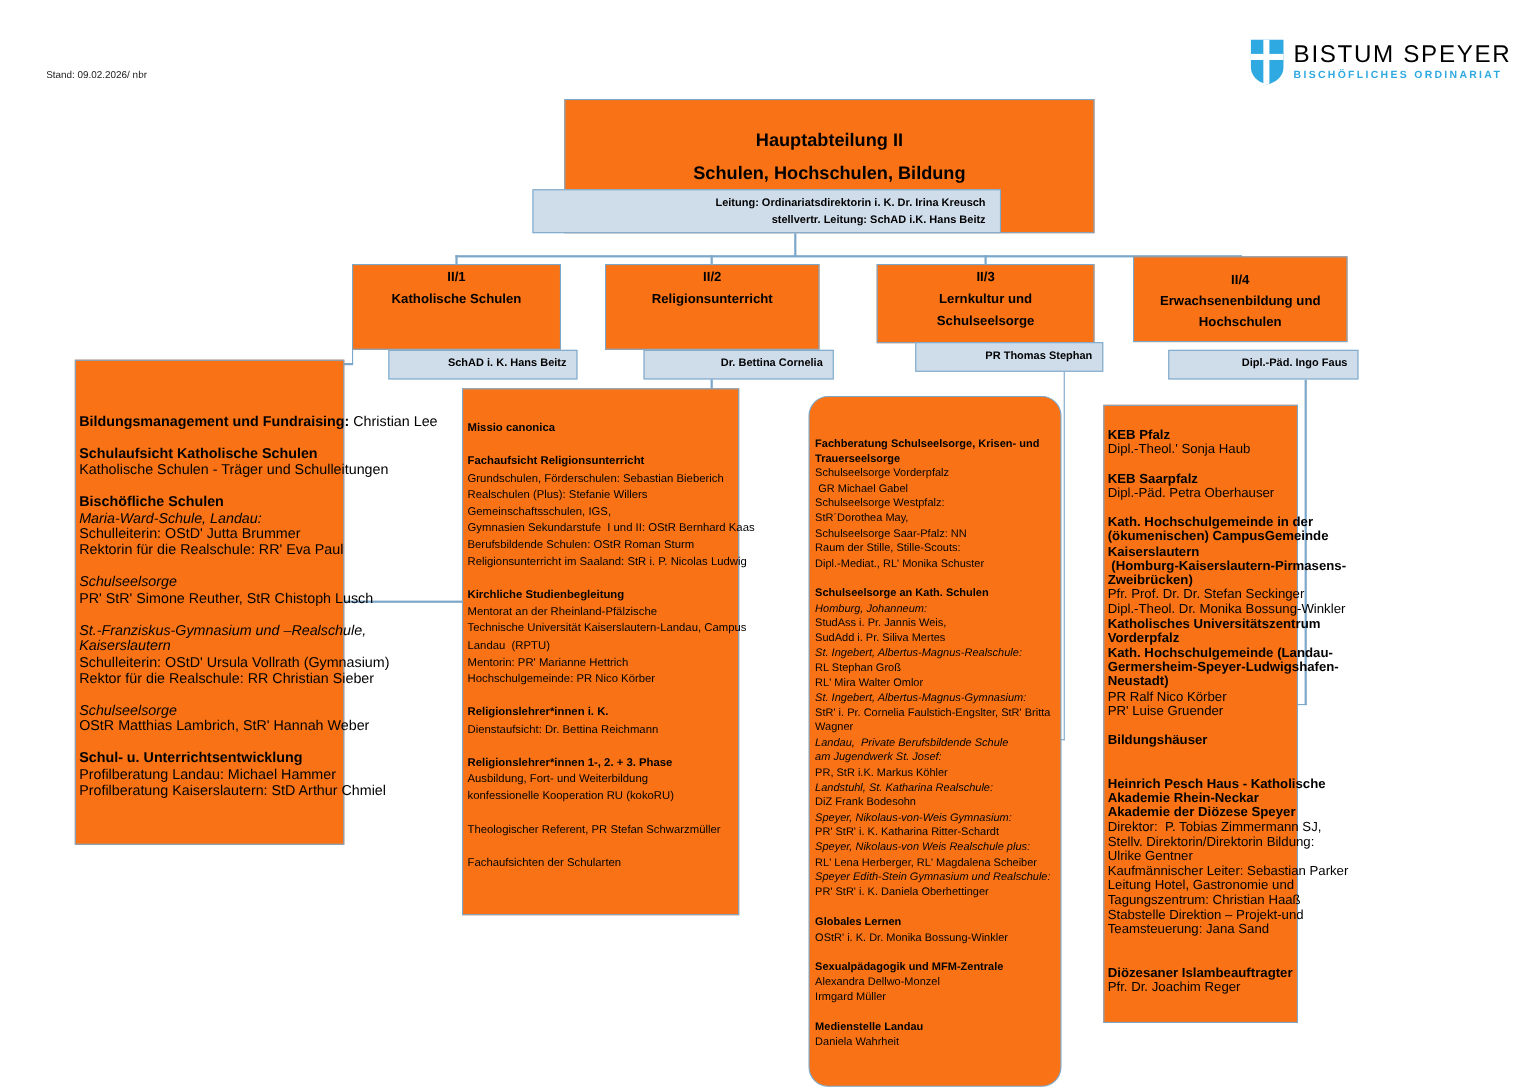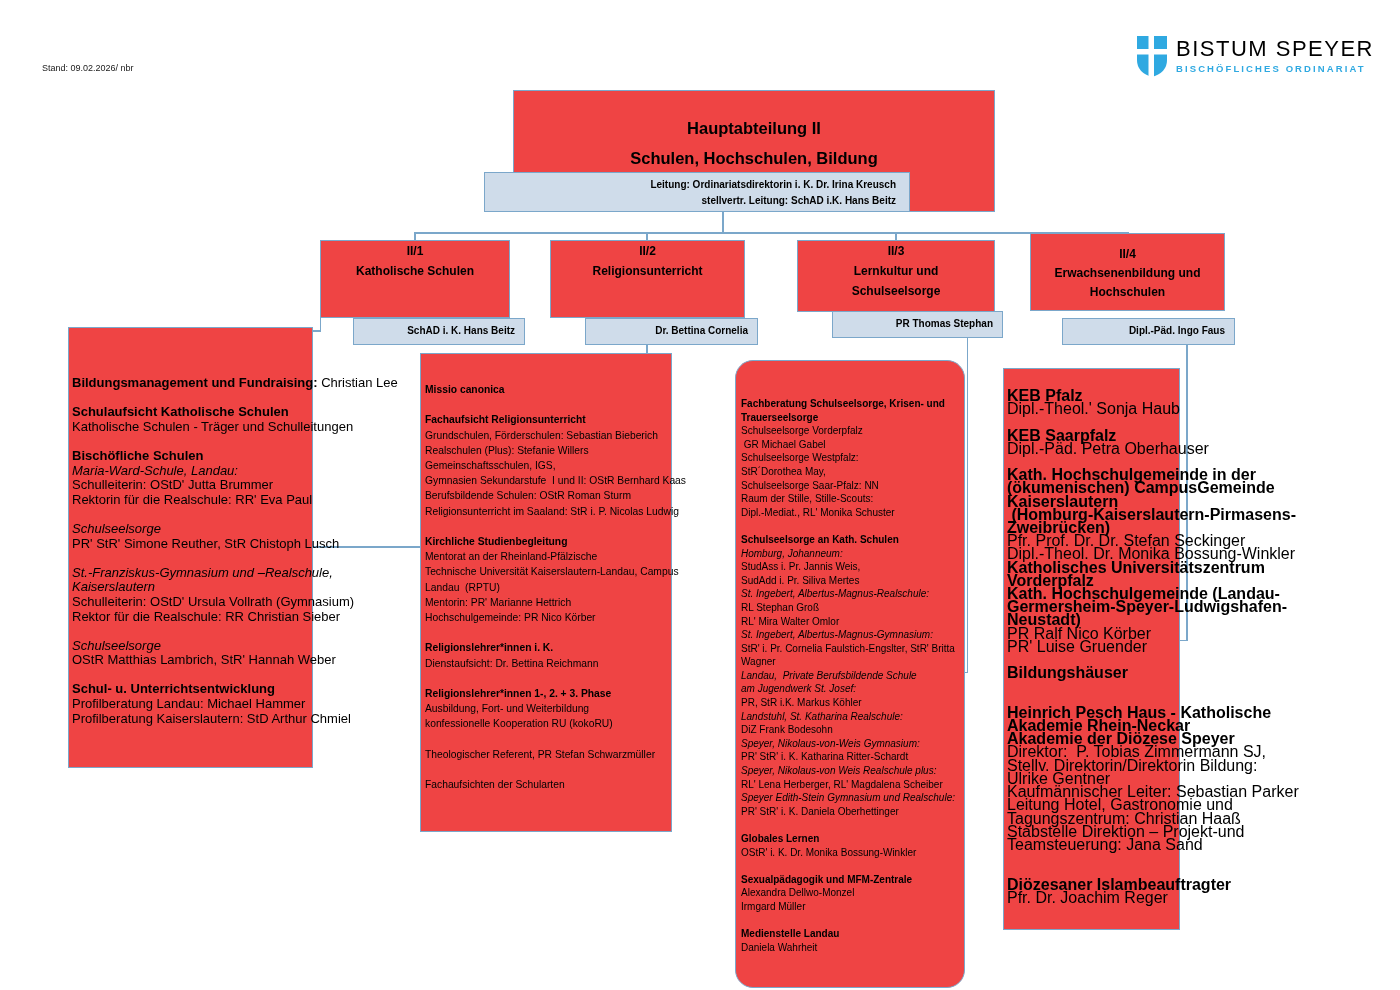--- a/index.html
+++ b/index.html
@@ -10,21 +10,21 @@
   .stand { position:absolute; left:42px; top:63px; font-size:9px; color:#1a1a1a; }
 
   
   .logo { position:absolute; left:1137px; top:36px; display:flex; align-items:flex-start; }
   .logo-shield { width:30px; height:41px; flex:0 0 auto; }
   .logo-text { margin-left:9px; }
   .logo-title { font-size:22px; letter-spacing:1.5px; color:#000000; line-height:26px; }
   .logo-sub { font-size:9.5px; font-weight:bold; letter-spacing:2.1px; color:#2fa9e1; margin-top:1px; }
 
   
-  .obox { position:absolute; background:#ef4444; border:1.5px solid #7ba7ca; }
+  .obox { position:absolute; background:#f97316; border:1.5px solid #7ba7ca; }
   .plate { position:absolute; background:#cfdcea; border:1.5px solid #7ba7ca; text-align:right; font-weight:bold; z-index:5; }
 
   .root-box { left:513px; top:90px; width:482px; height:122px; z-index:2; }
   .root-title { text-align:center; padding-top:22px; font-size:16.5px; font-weight:bold; line-height:30px; }
   .root-plate { left:484px; top:172px; width:426px; height:40px; font-size:10px; line-height:16px; padding:4px 13px 0 0; }
 
   .branch-box { z-index:2; text-align:center; font-weight:bold; font-size:12px; }
   .branch-code { margin-top:0; line-height:20px; }
   .branch-name { line-height:20px; padding:0 10px; }
   .bb4 .branch-code { margin-top:10px; }
@@ -35,21 +35,21 @@
   .ln { white-space:pre; }
   .ln .b { font-weight:bold; }
   .ln .i { font-style:italic; }
 
   .d1 { left:68px;  top:327px; width:245px; height:441px; padding:48px 3px 0 3px; font-size:13px; }
   .d1 .ln { line-height:14.6px; }
   .d2 { left:420px; top:353px; width:252px; height:479px; padding:28px 4px 0 4px; font-size:10.3px; }
   .d2 .ln { line-height:15.2px; }
   .d3 { left:735px; top:360px; width:230px; height:628px; padding:36px 4px 0 5px; font-size:10px;border-radius:18px; }
   .d3 .ln { line-height:13.6px; }
-  .d4 { left:1003px; top:368px; width:177px; height:562px; padding:20px 3px 0 3px; font-size:16px; }
+  .d4 { left:1003px; top:368px; width:177px; height:562px; padding:20px 3px 0 3px; font-size:12px; }
   .d4 .ln { line-height:13.2px; }
 
   
   .cl { position:absolute; background:#7ba7ca; z-index:0; }
 </style>
 </head>
 <body>
 
 <div class="canvas">
 

